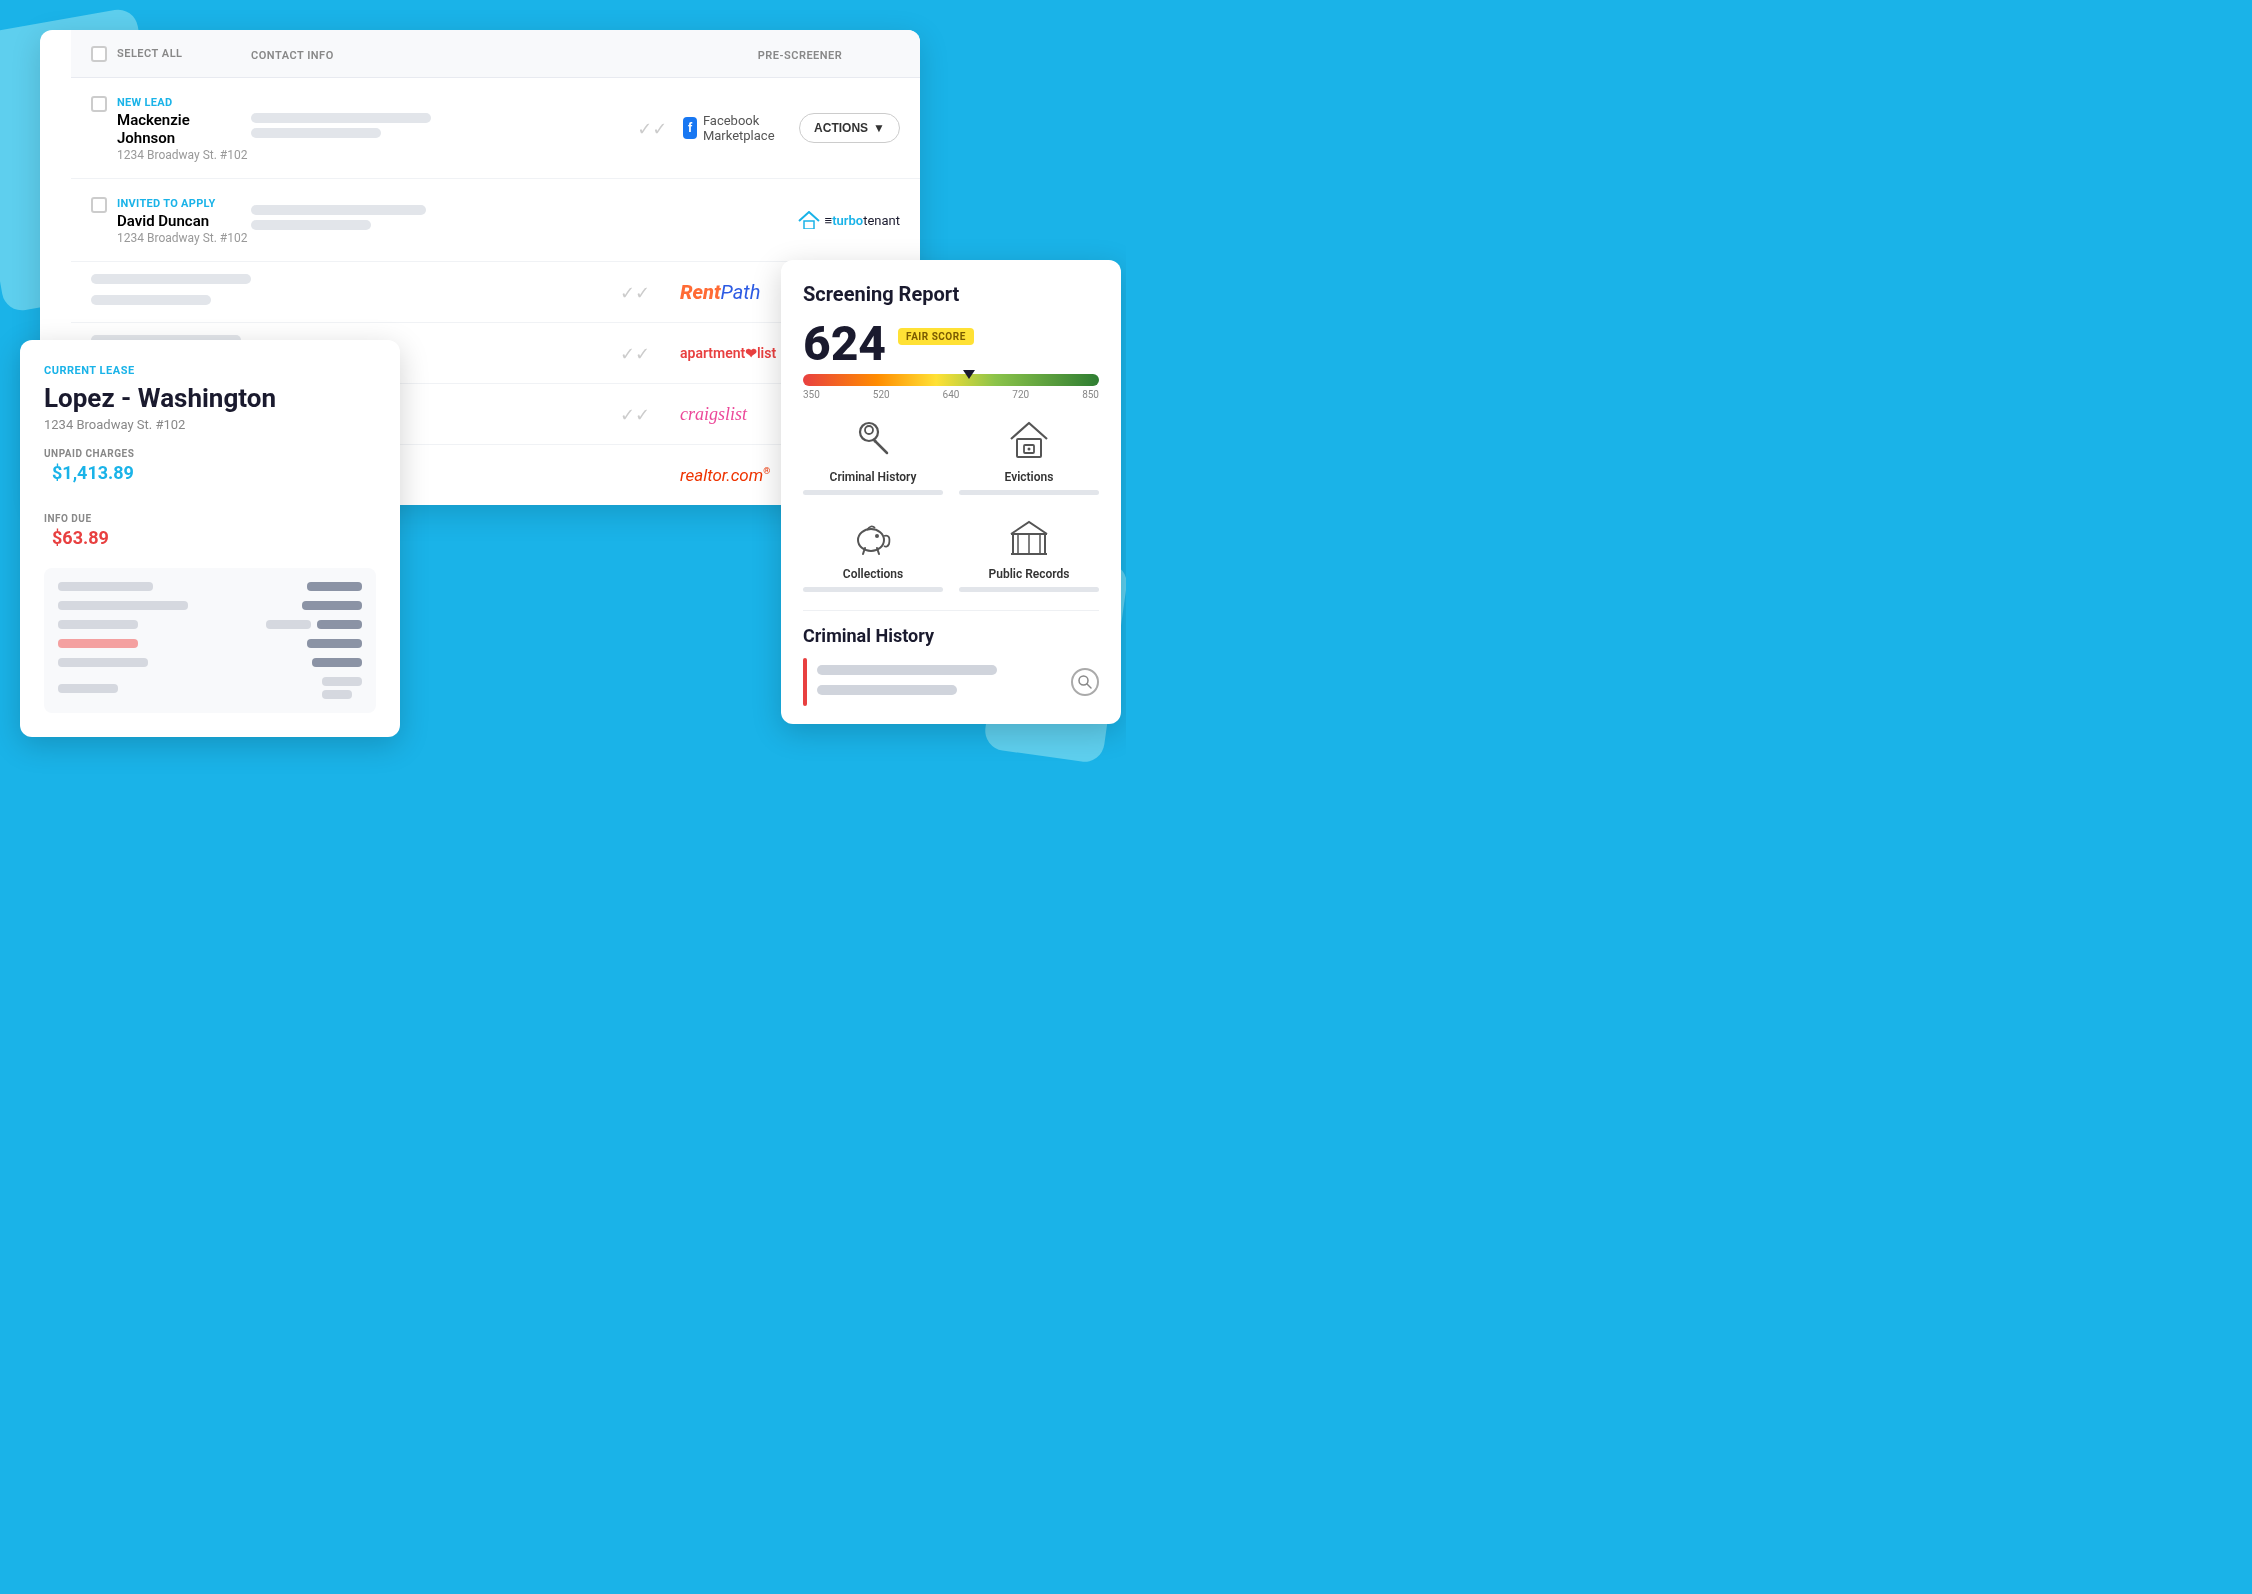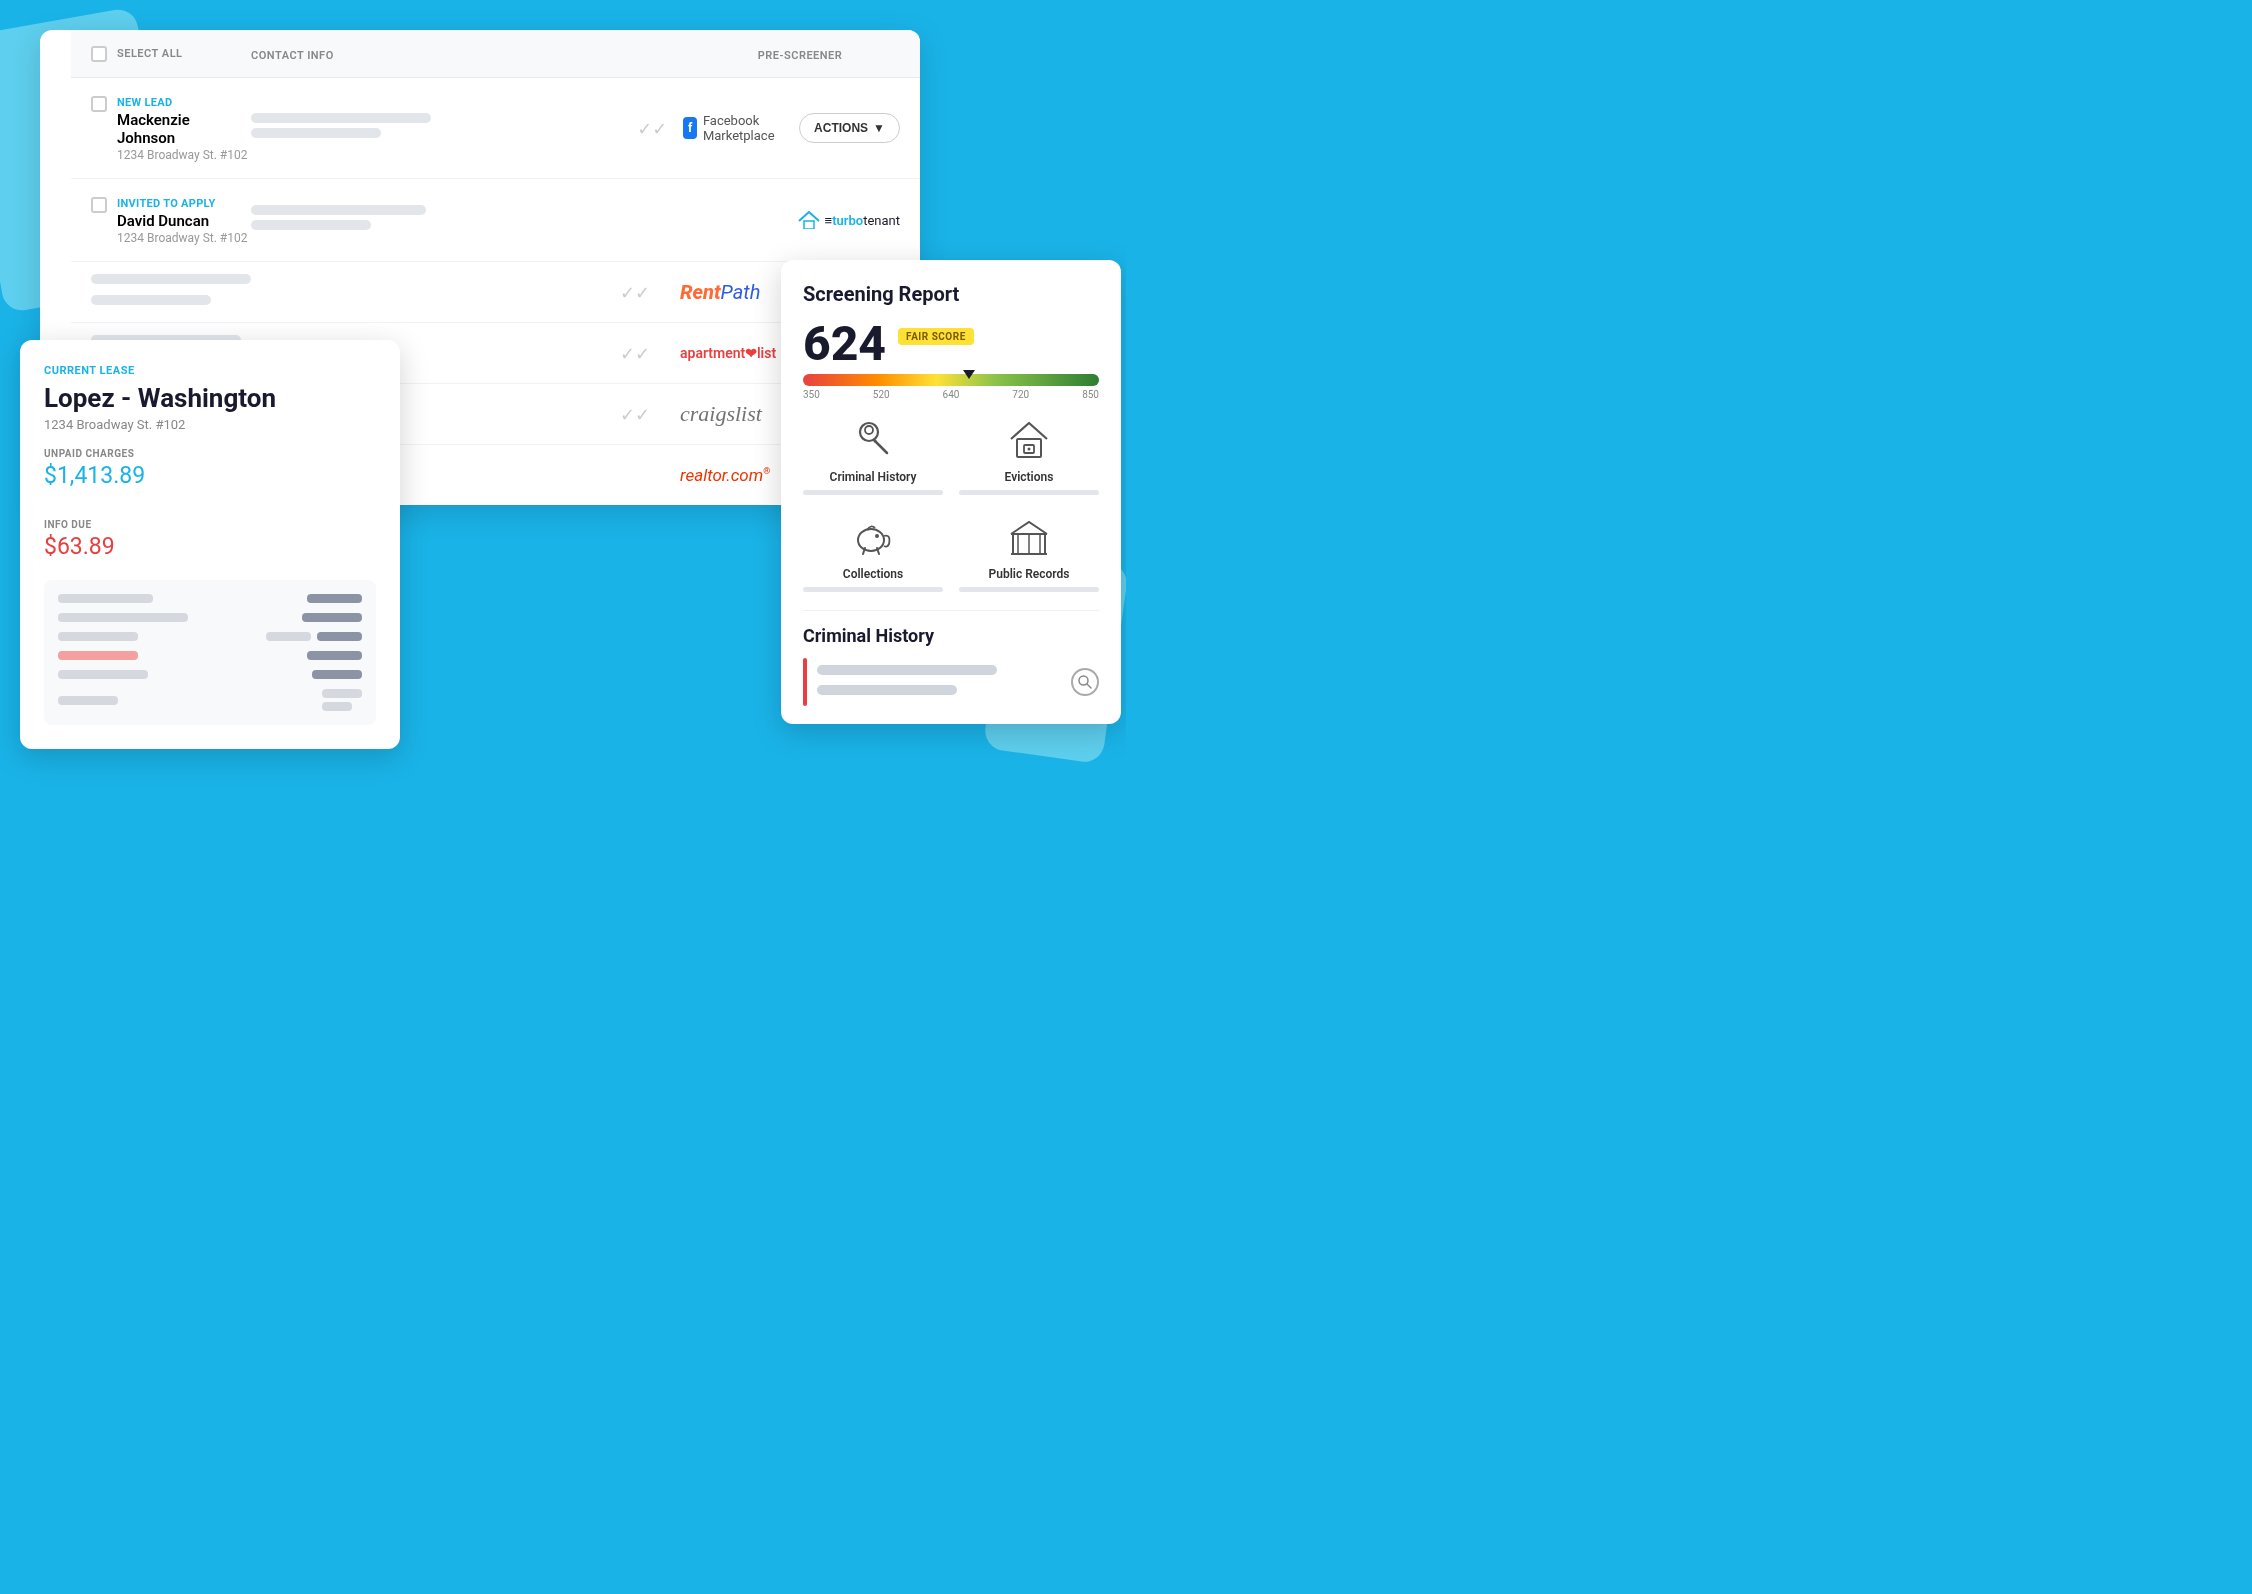--- a/index.html
+++ b/index.html
@@ -185,22 +185,22 @@
       font-style: italic;
     }
     .rentpath-logo span {
       color: #e84040;
       font-style: normal;
       margin-top: 25px;
     }
 
     
     .craigslist-logo {
-      font-size: 22px;
-      color: #737373;
+      font-size: 18px;
+      color: #ec4899;
       font-family: Georgia, serif;
       font-style: italic;
     }
 
     
     .realtor-logo {
       font-size: 17px;
       color: #e30;
       font-style: italic;
     }
@@ -249,22 +249,23 @@
     }
     .lease-amount-block {}
     .lease-amount-label {
       font-size: 10px;
       font-weight: 700;
       color: #888;
       letter-spacing: 0.5px;
       margin-bottom: 3px;
     }
     .lease-amount-value {
-      font-size: 23px;
-      font-weight: 400;
+      font-size: 18px;
+      font-weight: 700;
+      margin-left: 8px;
     }
     .lease-amount-value.blue { color: #1ab3e8; }
     .lease-amount-value.red { color: #e84040; }
 
     
     .lease-mini-table {
       background: #f8f9fb;
       border-radius: 8px;
       padding: 14px;
       display: flex;

